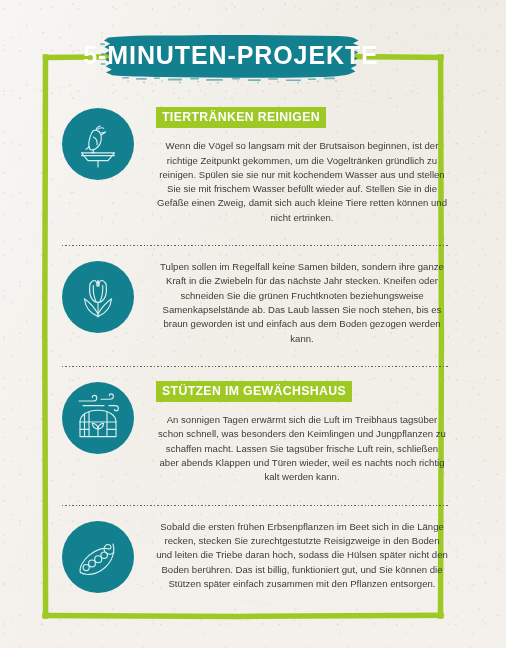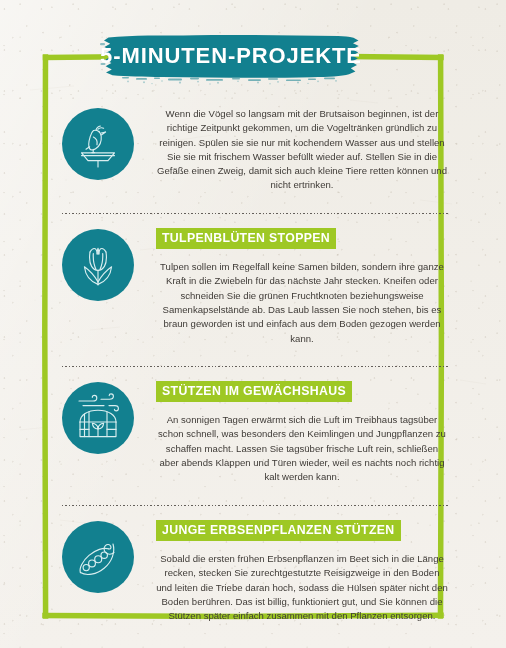--- a/index.html
+++ b/index.html
@@ -70,21 +70,21 @@
   }
   .banner-title {
     position: absolute;
     left: 0; top: 0;
     width: 250px;
     height: 45px;
     display: flex;
     align-items: center;
     justify-content: center;
     color: #ffffff;
-    font-size: 22px;
+    font-size: 25px;
     font-weight: bold;
     letter-spacing: 0.9px;
     white-space: nowrap;
     text-shadow: 0 0 1px rgba(0,0,0,0.10);
   }
 
   
   .content {
     position: absolute;
     left: 0;
@@ -276,20 +276,21 @@
           <path d="M21.2 31.4 L21.2 34.2"></path>
           <path d="M19.8 34.6 L22.6 34.6"></path>
 
           <path d="M9.5 34.8 L42.5 34.8 L36.0 42.6 L16.0 42.6 Z"></path>
           <path d="M9.5 37.6 L42.5 37.6"></path>
 
           <path d="M26.0 42.6 L26.0 49.0"></path>
         </svg>
       </div>
       <div class="sec-body">
+        <div class="sec-heading">TIERTRÄNKEN REINIGEN</div>
         <div class="sec-text">Wenn die Vögel so langsam mit der Brutsaison beginnen, ist der richtige Zeitpunkt gekommen, um die Vogeltränken gründlich zu reinigen. Spülen sie sie nur mit kochendem Wasser aus und stellen Sie sie mit frischem Wasser befüllt wieder auf. Stellen Sie in die Gefäße einen Zweig, damit sich auch kleine Tiere retten können und nicht ertrinken.</div>
       </div>
     </div>
     <div class="sp-1"></div>
     <div class="divider"></div>
     <div class="sp-2"></div>
   </div>
 
   <div class="sec-wrap">
     <div class="section">
@@ -308,21 +309,20 @@
           <path d="M30.7 14.6 C31.0 20.2 30.2 26.0 28.0 30.4"></path>
 
           <path d="M26.0 31.3 L26.0 46.0"></path>
 
           <path d="M26.0 45.4 C18.4 42.6 13.4 36.2 12.4 27.8 C17.0 31.0 22.4 36.6 26.0 43.0"></path>
 
           <path d="M26.0 45.4 C33.6 42.6 38.6 36.2 39.6 27.8 C35.0 31.0 29.6 36.6 26.0 43.0"></path>
         </svg>
       </div>
       <div class="sec-body">
-        <div class="sec-heading">TULPENBLÜTEN STOPPEN</div>
         <div class="sec-text">Tulpen sollen im Regelfall keine Samen bilden, sondern ihre ganze Kraft in die Zwiebeln für das nächste Jahr stecken. Kneifen oder schneiden Sie die grünen Fruchtknoten beziehungsweise Samenkapselstände ab. Das Laub lassen Sie noch stehen, bis es braun geworden ist und einfach aus dem Boden gezogen werden kann.</div>
       </div>
     </div>
     <div class="sp-1"></div>
     <div class="divider"></div>
     <div class="sp-2"></div>
   </div>
 
   <div class="sec-wrap">
     <div class="section">
@@ -372,19 +372,18 @@
 
           <path d="M37.2 18.8 C39.6 19.6 40.6 17.8 39.6 16.0 C38.6 14.2 36.0 14.0 34.4 15.6 C32.6 17.4 32.6 20.6 34.6 22.6 C36.8 24.8 40.6 24.8 43.0 22.4"></path>
 
           <circle cx="15.2" cy="37.6" r="3.1"></circle>
           <circle cx="21.0" cy="33.4" r="3.4"></circle>
           <circle cx="27.2" cy="29.2" r="3.5"></circle>
           <circle cx="33.2" cy="25.2" r="3.2"></circle>
         </svg>
       </div>
       <div class="sec-body">
-        <div class="sec-heading">JUNGE ERBSENPFLANZEN STÜTZEN</div>
         <div class="sec-text">Sobald die ersten frühen Erbsenpflanzen im Beet sich in die Länge recken, stecken Sie zurechtgestutzte Reisigzweige in den Boden und leiten die Triebe daran hoch, sodass die Hülsen später nicht den Boden berühren. Das ist billig, funktioniert gut, und Sie können die Stützen später einfach zusammen mit den Pflanzen entsorgen.</div>
       </div>
     </div>
   </div>
 
 </div>
 
 </body></html>

